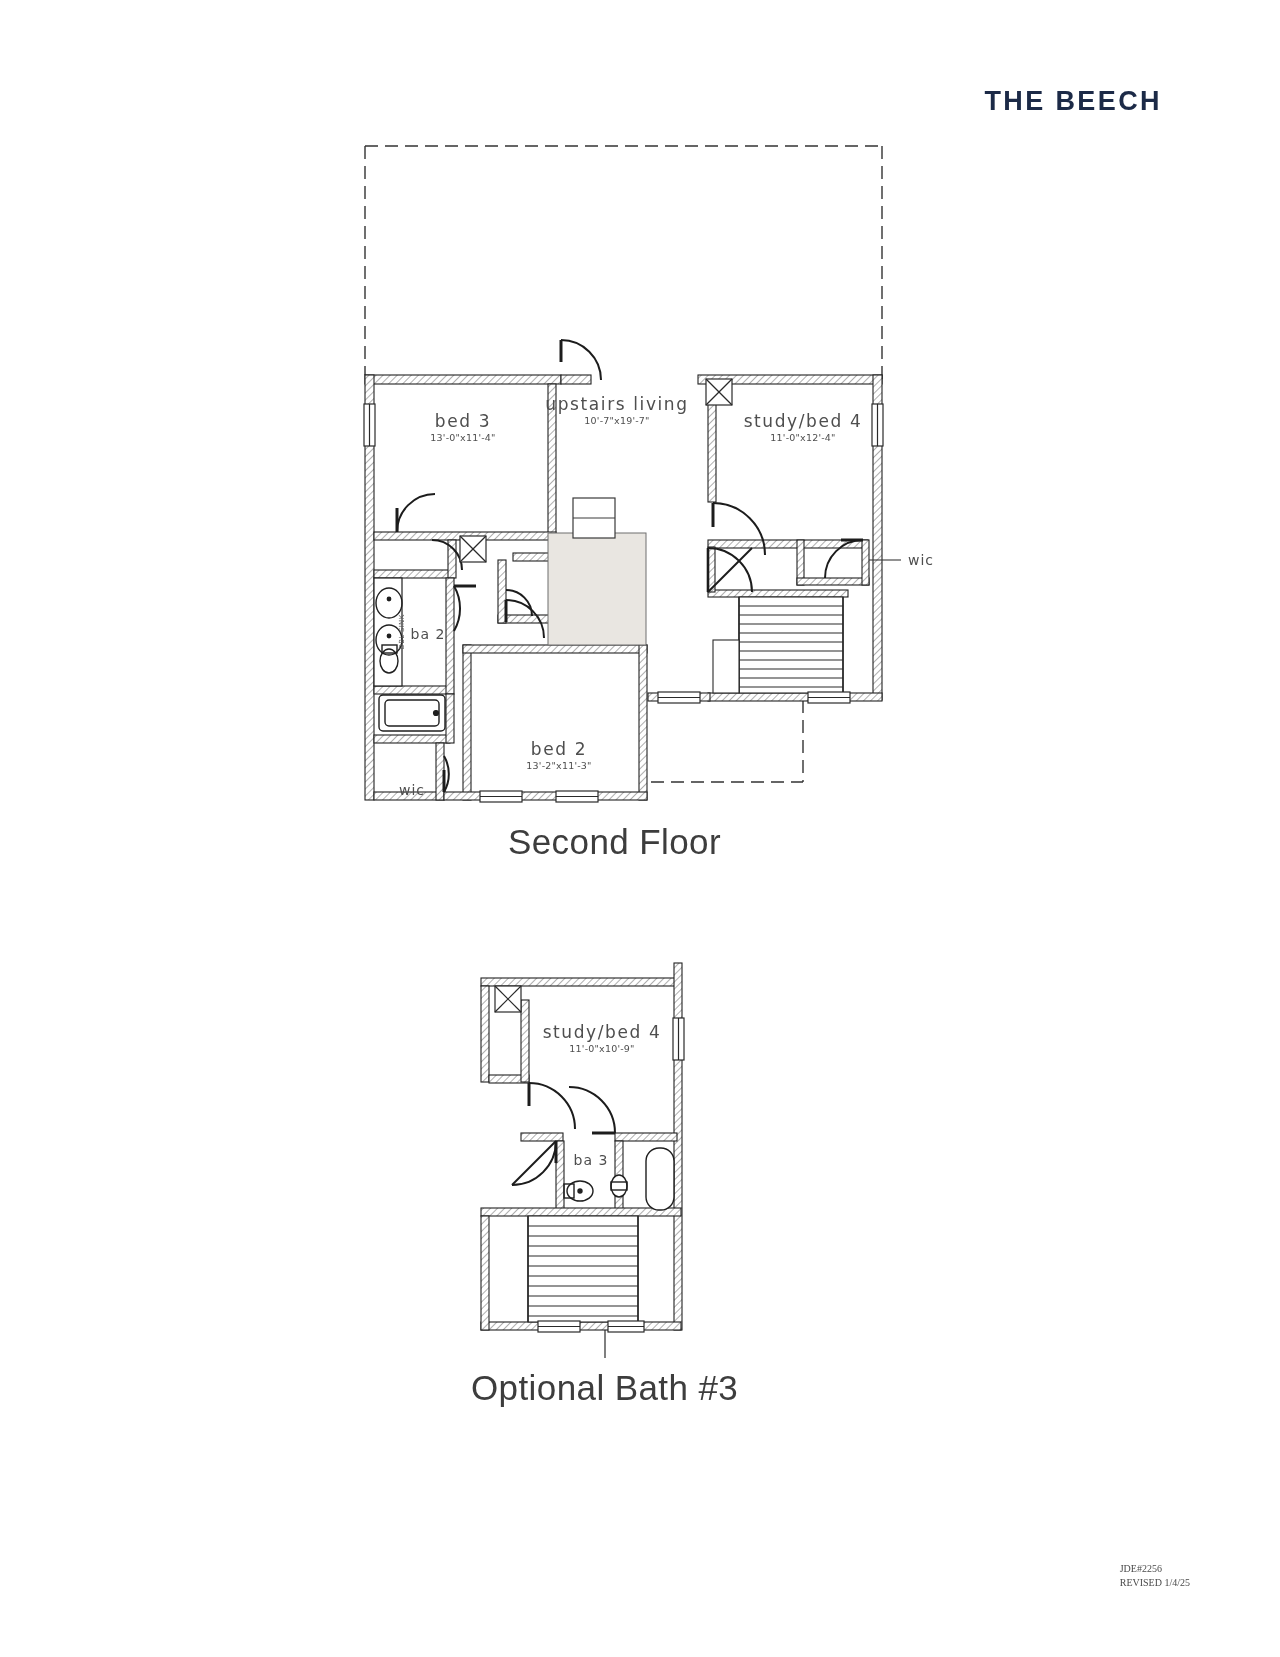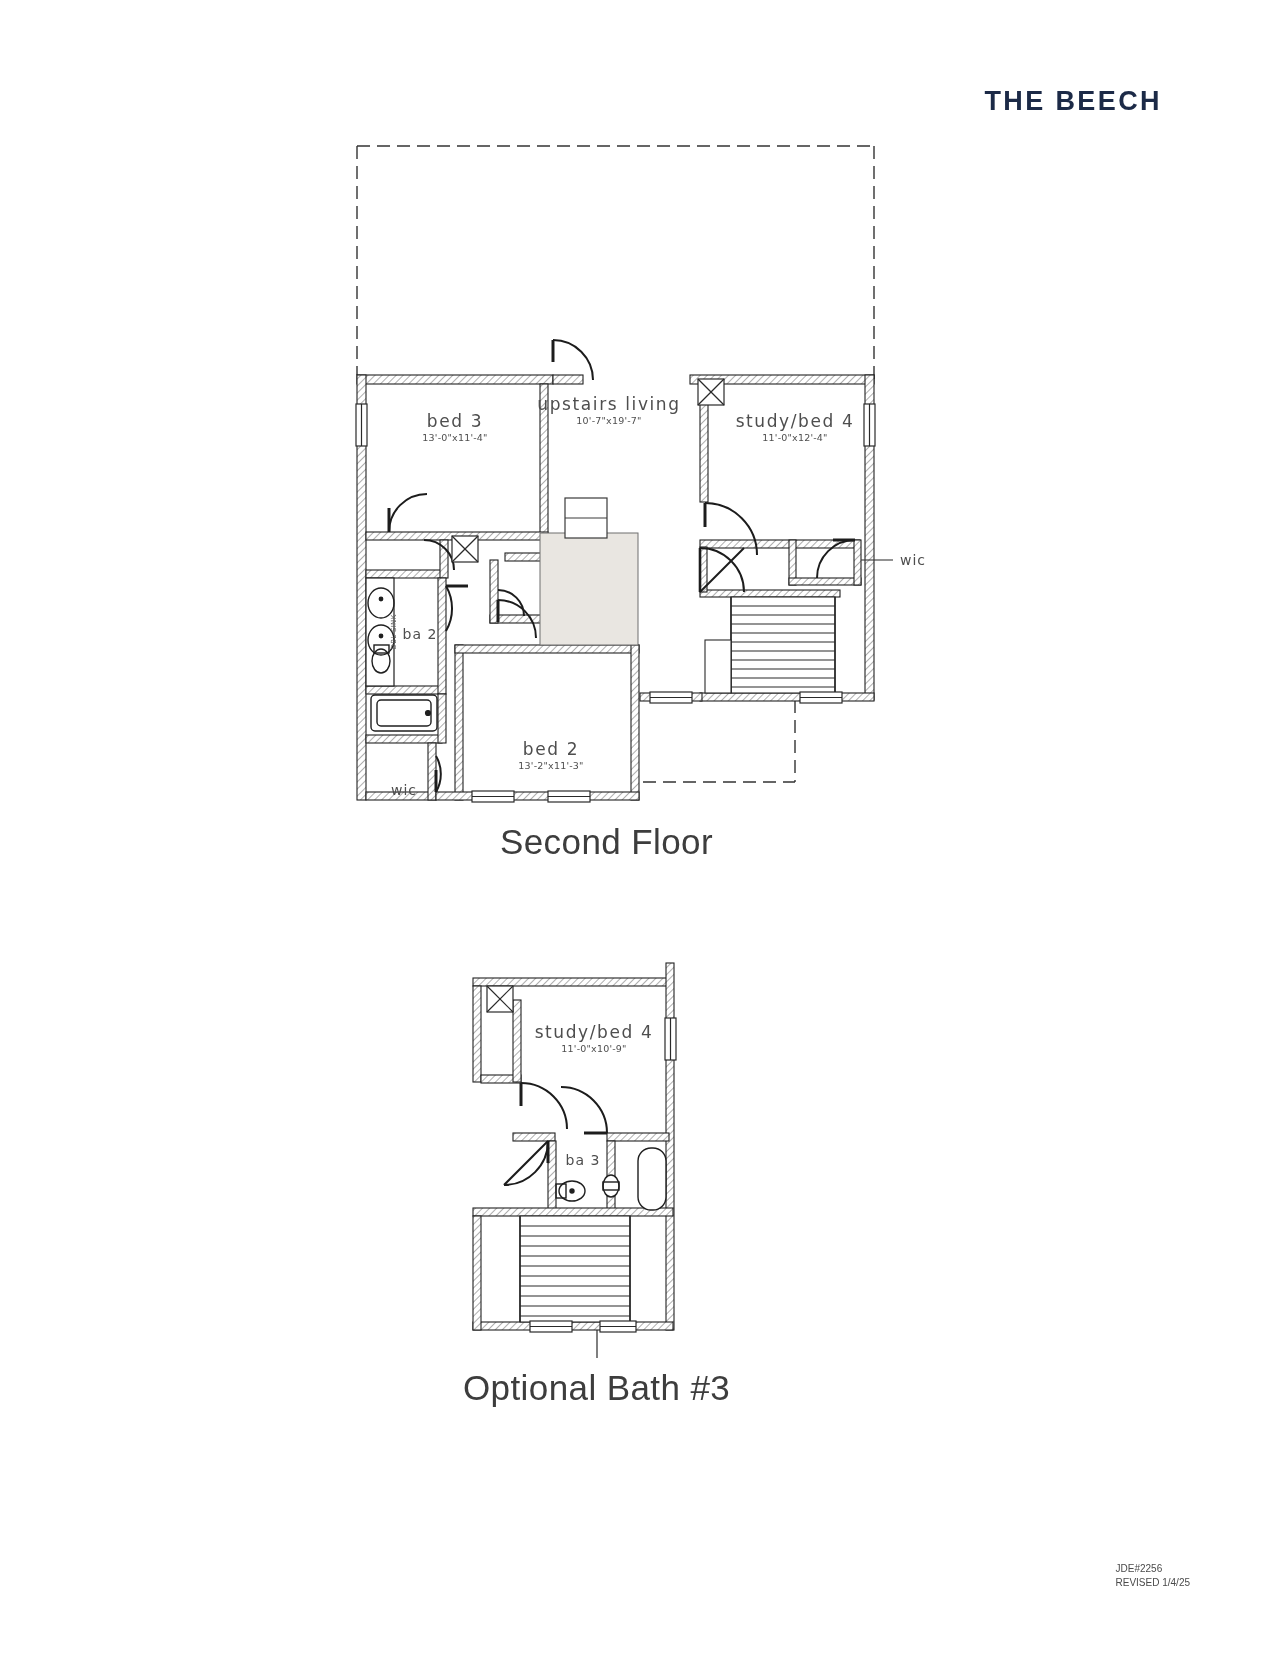--- a/index.html
+++ b/index.html
@@ -11,20 +11,21 @@
     width: 1280px;
     height: 1657px;
     position: relative;
     font-family: "Liberation Sans", sans-serif;
     overflow: hidden;
   }
   #page {
     position: absolute;
     inset: 0;
     background: #ffffff;
+    margin-left: 8px;
   }
   .plan-title {
     position: absolute;
     right: 118px;
     top: 86px;
     font-family: "Liberation Sans", sans-serif;
     font-size: 27px;
     font-weight: bold;
     letter-spacing: 2.4px;
     color: #1c2a47;
@@ -44,21 +45,21 @@
   }
   #caption-optional {
     left: 463px;
     top: 1368px;
   }
   .footer-block {
     position: absolute;
     right: 90px;
     top: 1562px;
     text-align: left;
-    font-family: Liberation Sans, sans-serif;
+    font-family: Liberation Serif, serif;
     font-size: 10px;
     color: #4a4a4a;
     line-height: 14px;
   }
   svg.plan {
     position: absolute;
     left: 0;
     top: 0;
     width: 1280px;
     height: 1657px;

